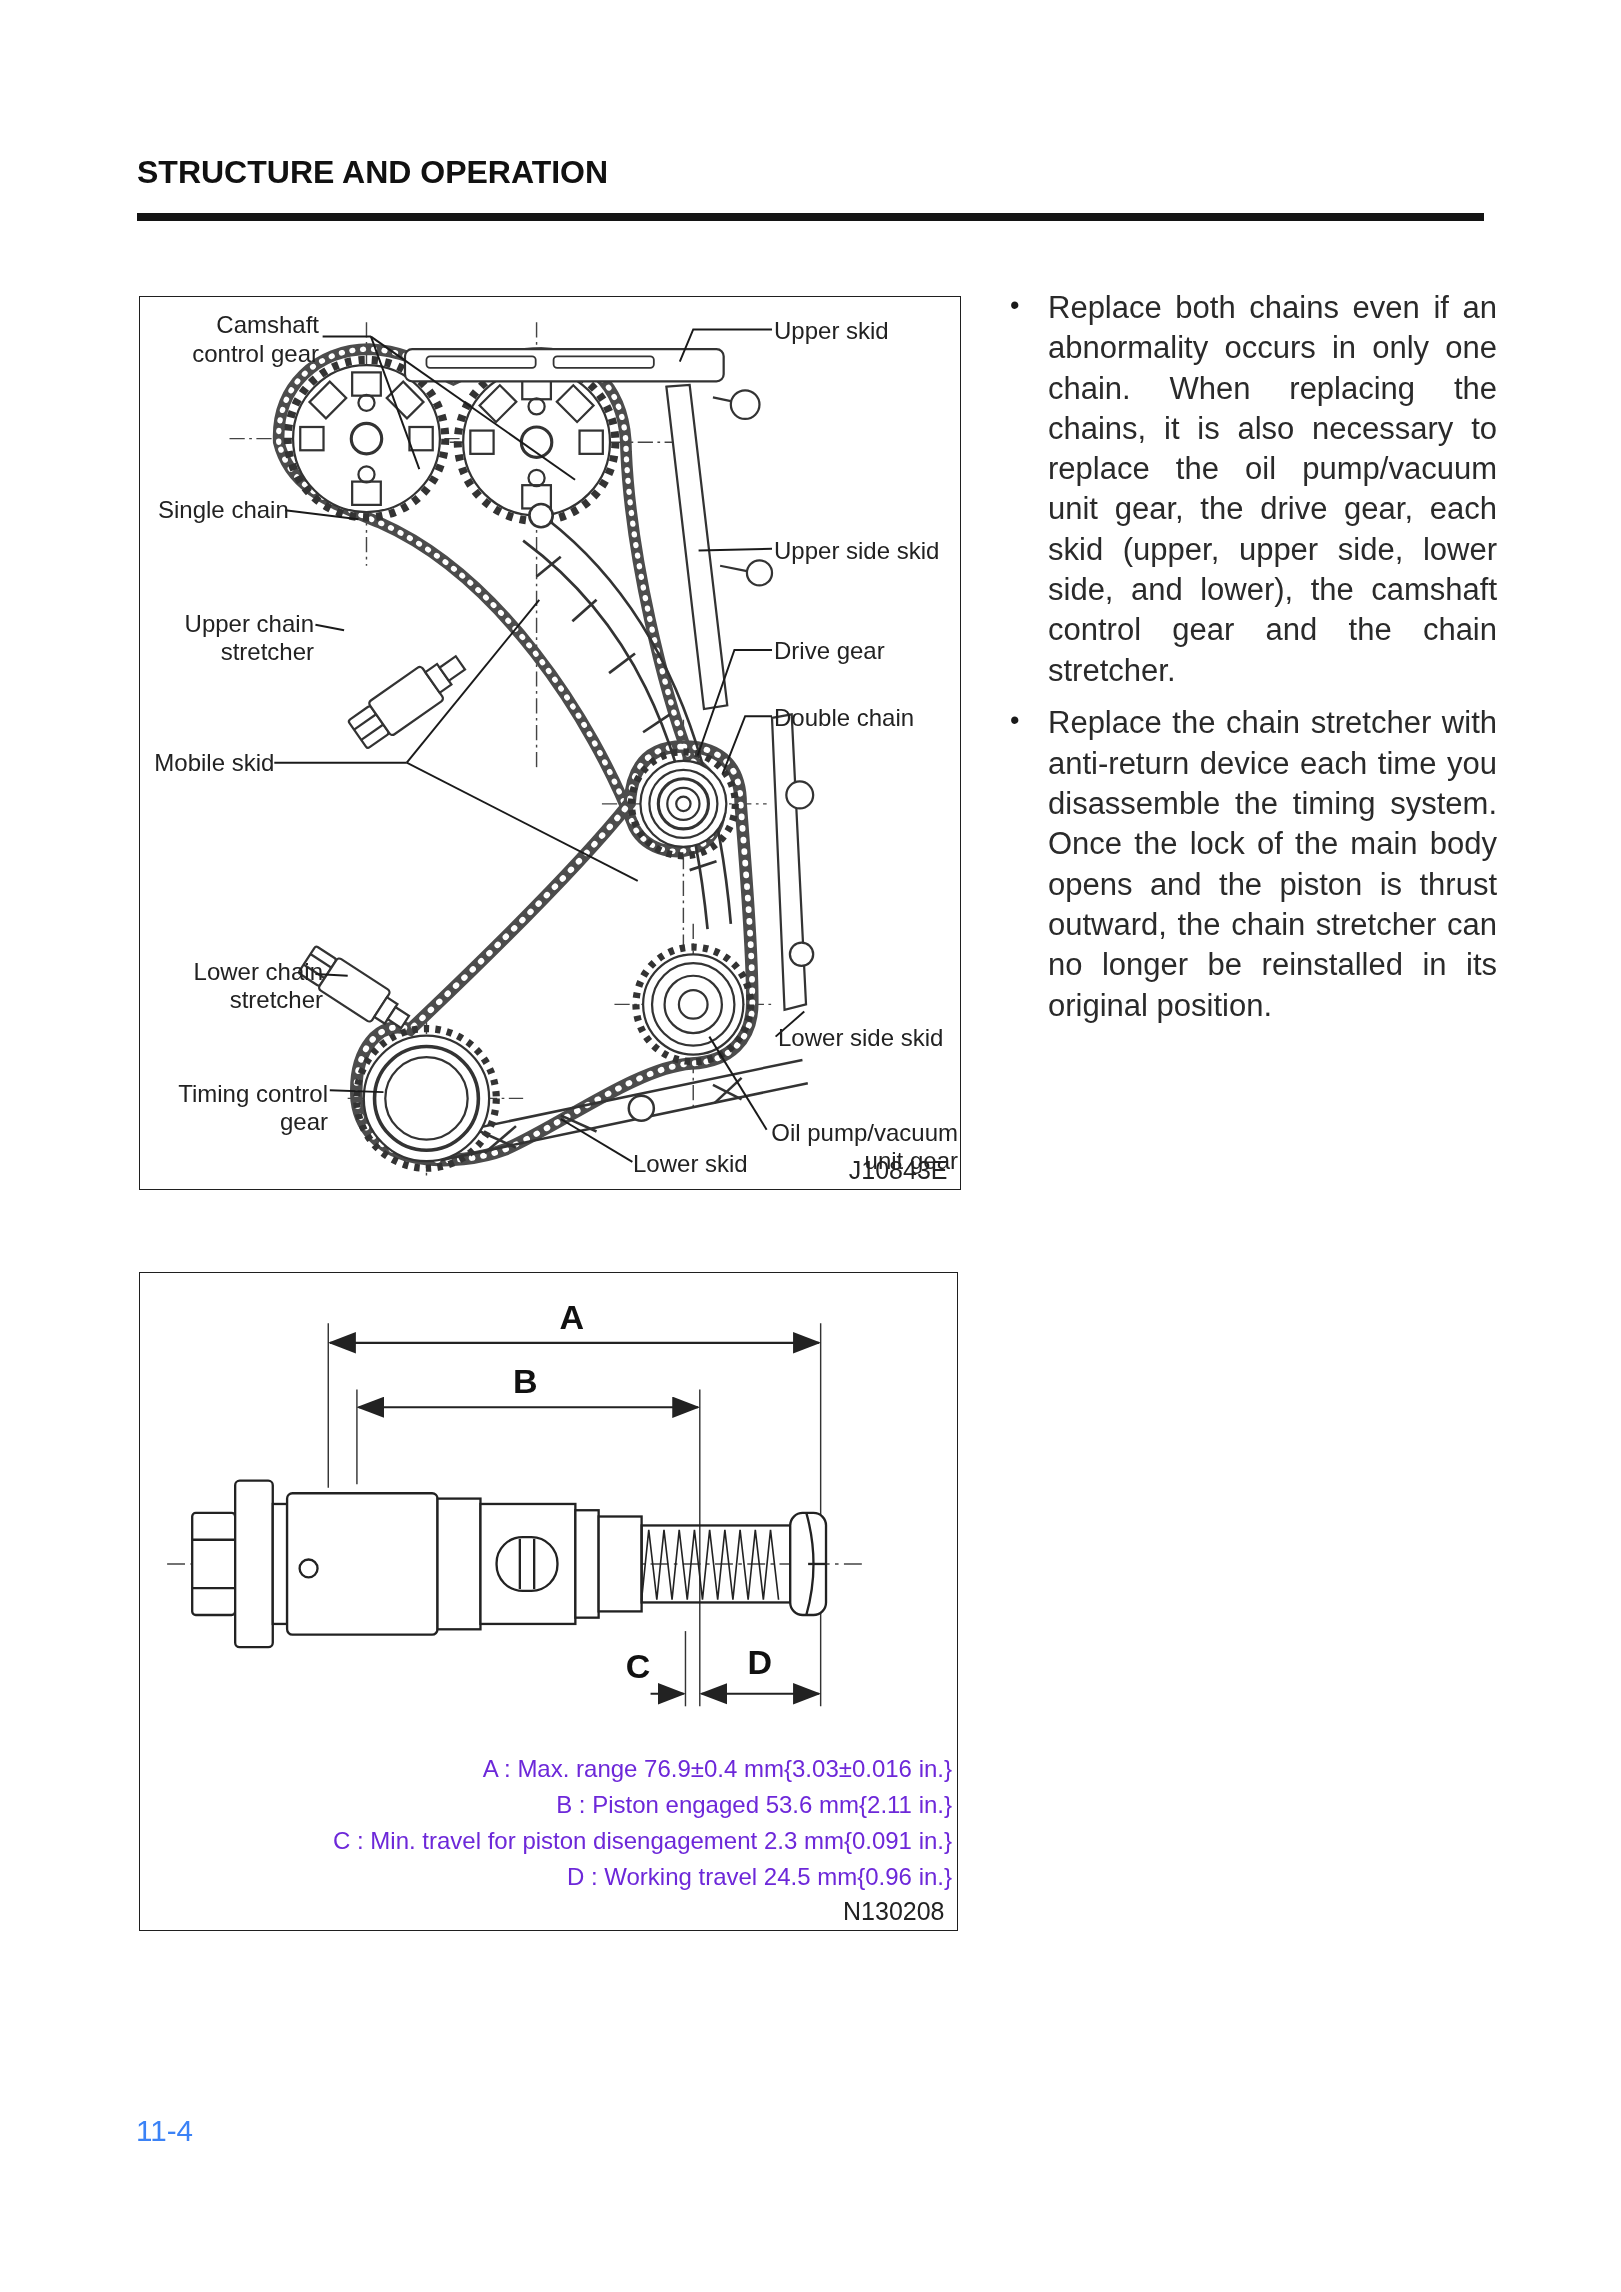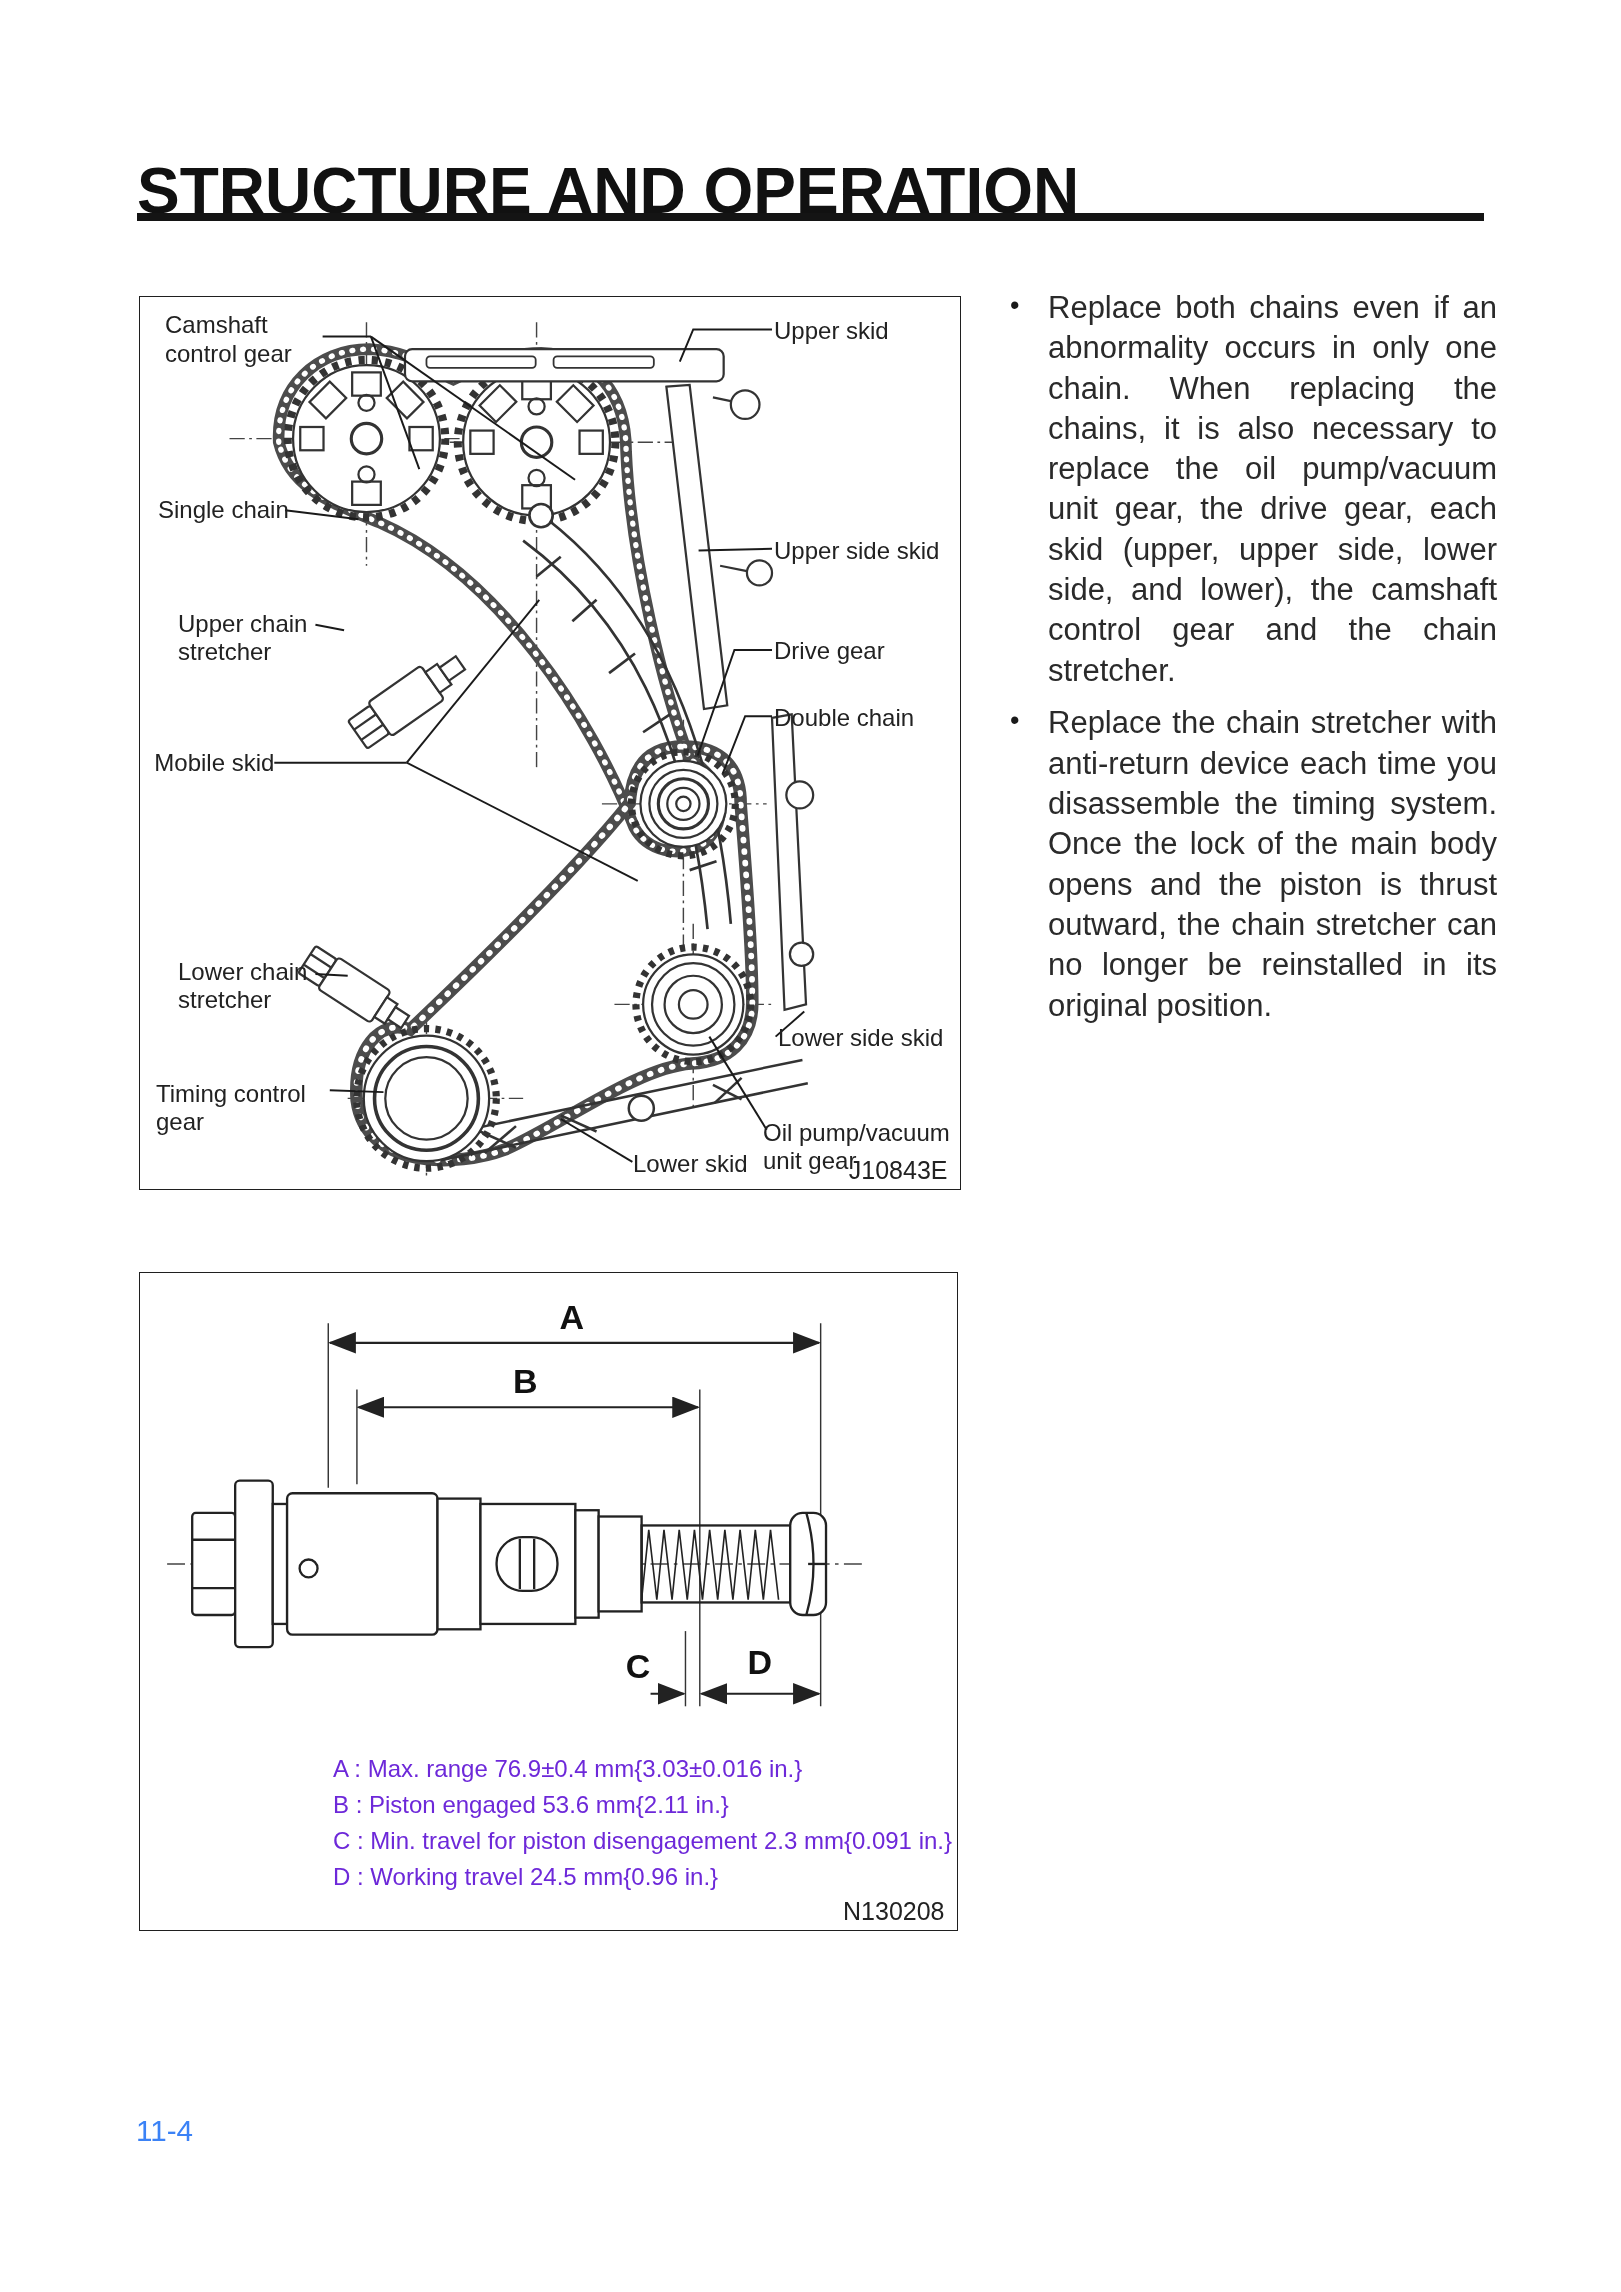--- a/index.html
+++ b/index.html
@@ -3,27 +3,27 @@
 <meta charset="utf-8">
 <style>
   html,body{margin:0;padding:0;background:#e8e8e8;}
   .page{
     position:relative;width:1622px;height:2293px;background:#ffffff;
     font-family:"Liberation Sans","DejaVu Sans",sans-serif;color:#1a1a1a;
     margin:0 auto;overflow:hidden;
   }
   .abs{position:absolute;}
   .title{
-    left:137px;top:154px;font-size:64px;font-weight:bold;letter-spacing:0px;
+    left:137px;top:154px;font-size:32px;font-weight:bold;letter-spacing:0px;
     color:#111;white-space:nowrap;
   }
   .title-rule{left:137px;top:213px;width:1347px;height:8px;background:#141414;}
   .h2{font-size:31px;font-weight:bold;color:#111;white-space:nowrap;}
   .h2 .num{margin-right:19.7px;}
-  .figbox{border:1.8px solid #1f1f1f;background:#fff;}
+  .figbox{border:1.8px solid #1f1f1f;background:#fff;text-align:right;}
   #fig1{left:139px;top:296px;width:820px;height:892px;}
   #fig2{left:139px;top:1272px;width:817px;height:657px;}
   .dlabel{
     position:absolute;font-size:24px;line-height:1.18;color:#222;
   }
   .nowrap{white-space:nowrap;}
   .figcode{position:absolute;right:12.5px;bottom:4.5px;font-size:25px;color:#222;}
   .notes-col{left:1010px;top:288px;width:487px;}
   .bullet-item{display:flex;margin-bottom:12.5px;}
   .bullet-dot{width:38px;flex:0 0 38px;font-size:27px;line-height:1.3;}

